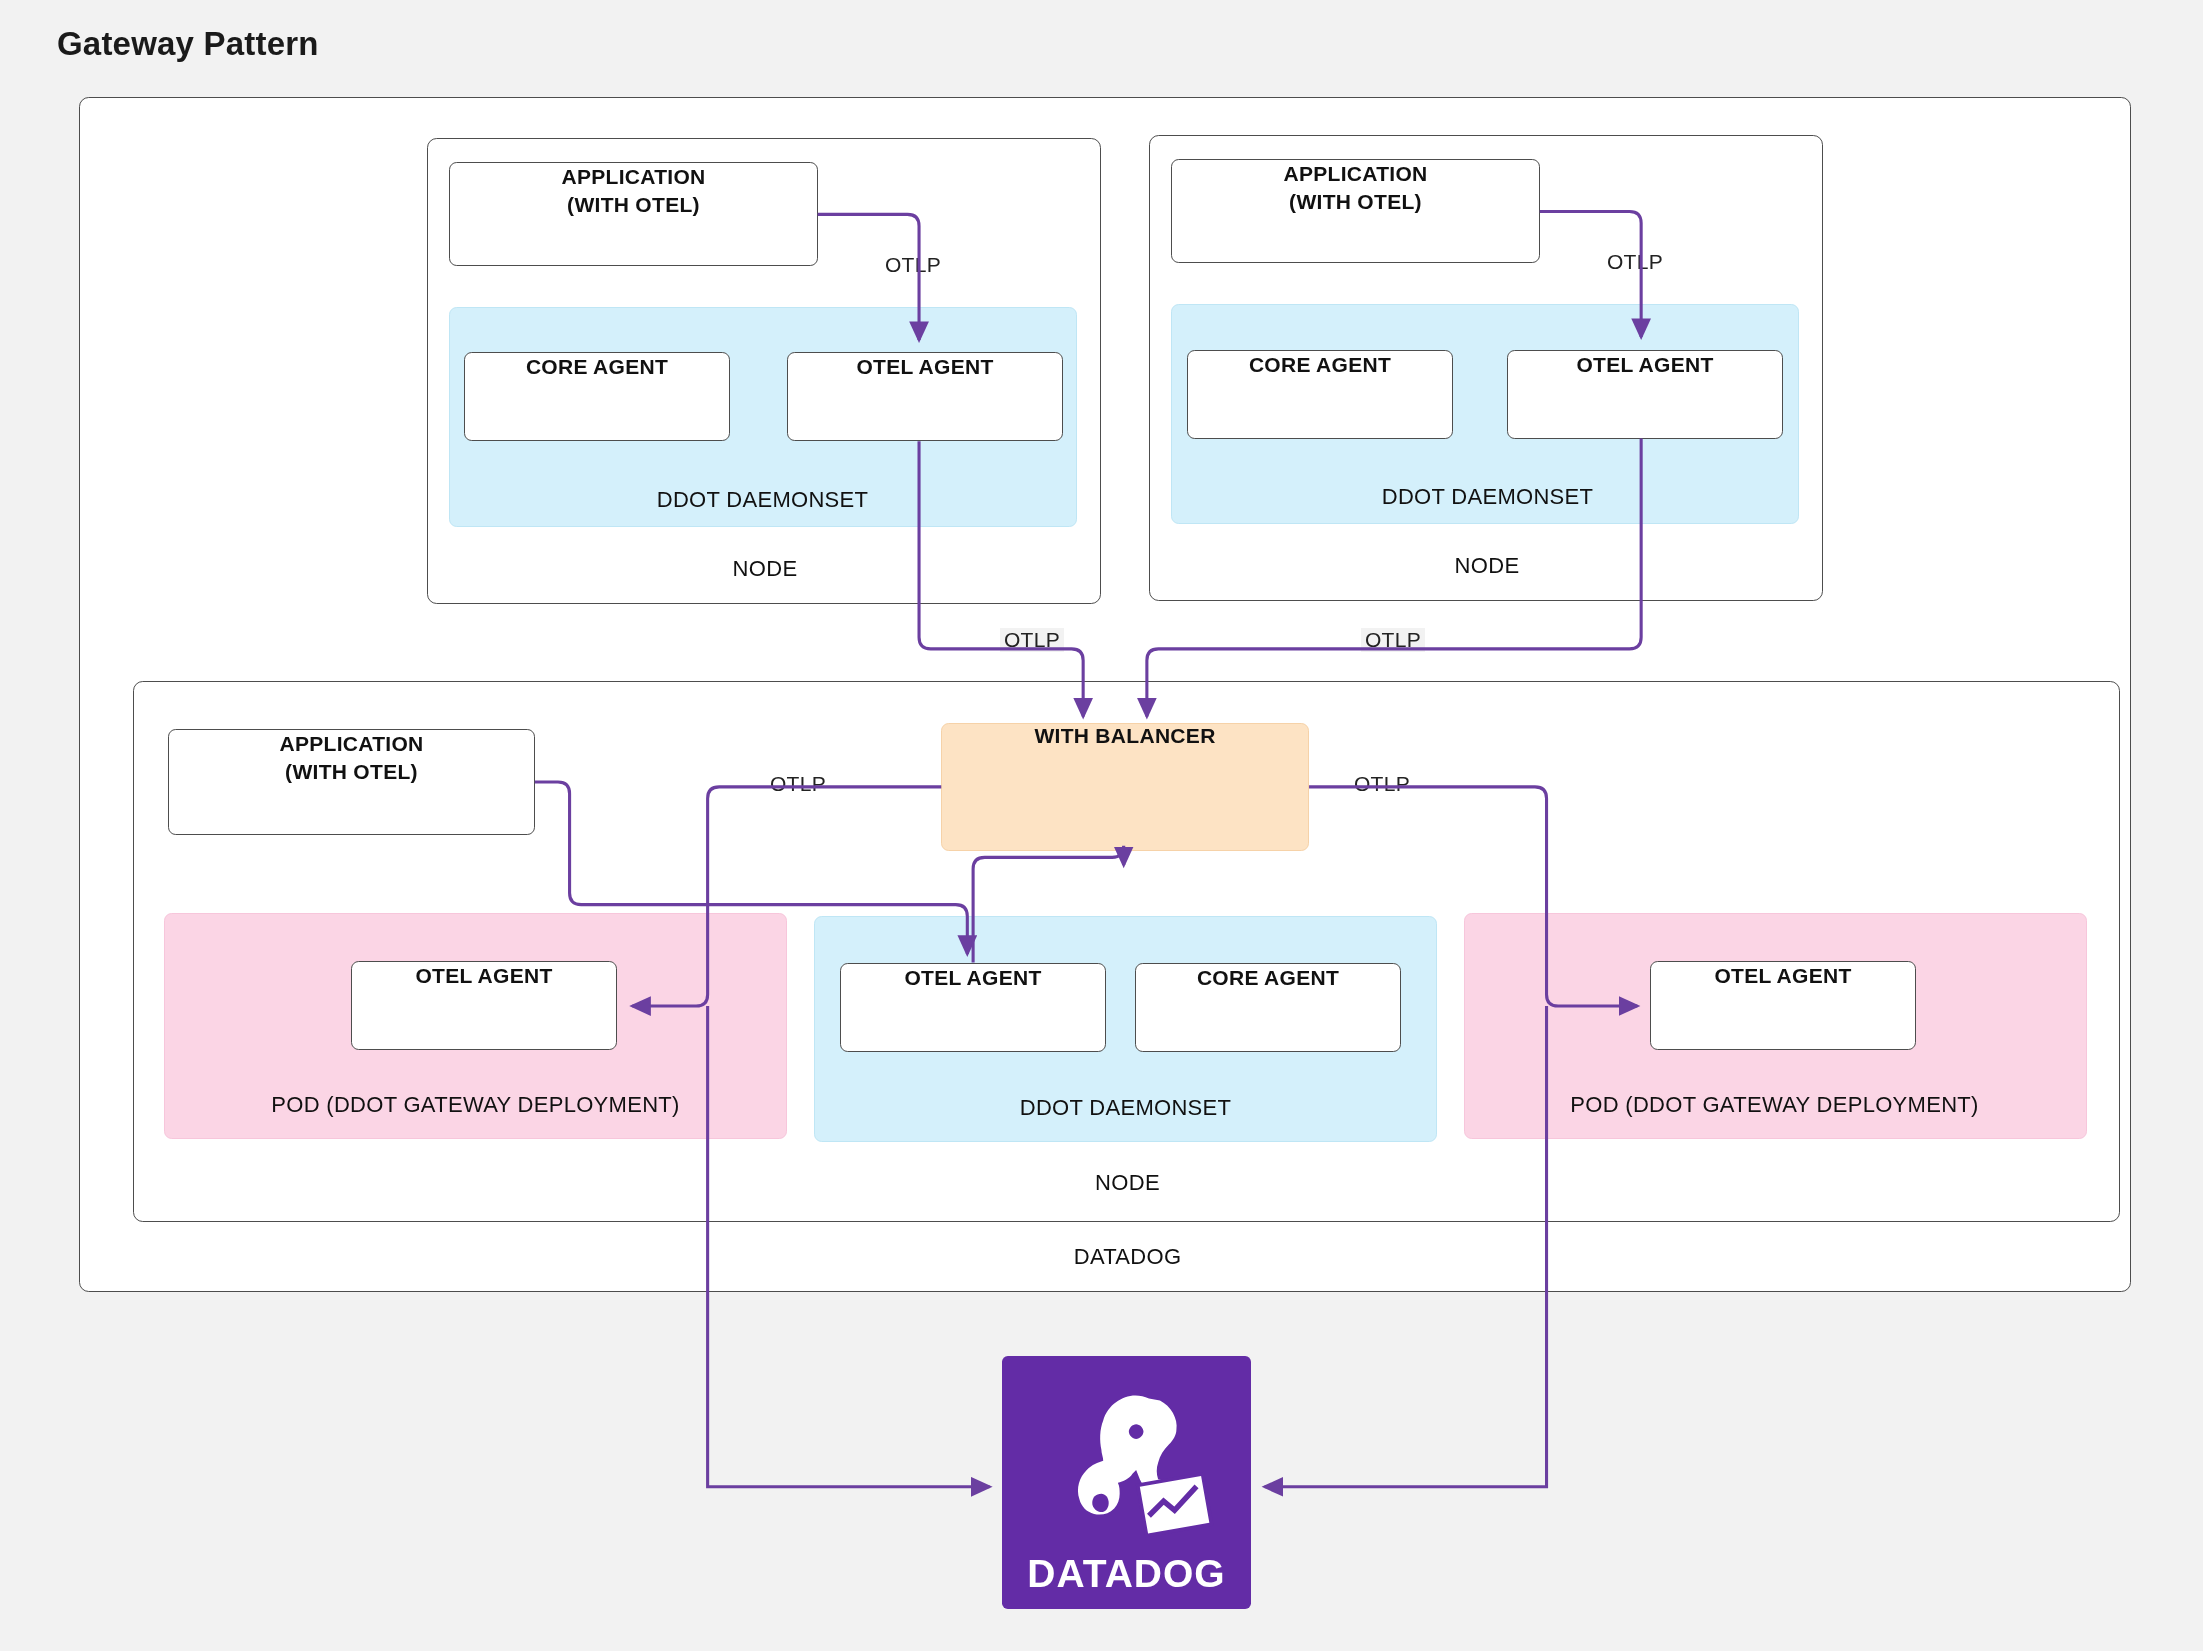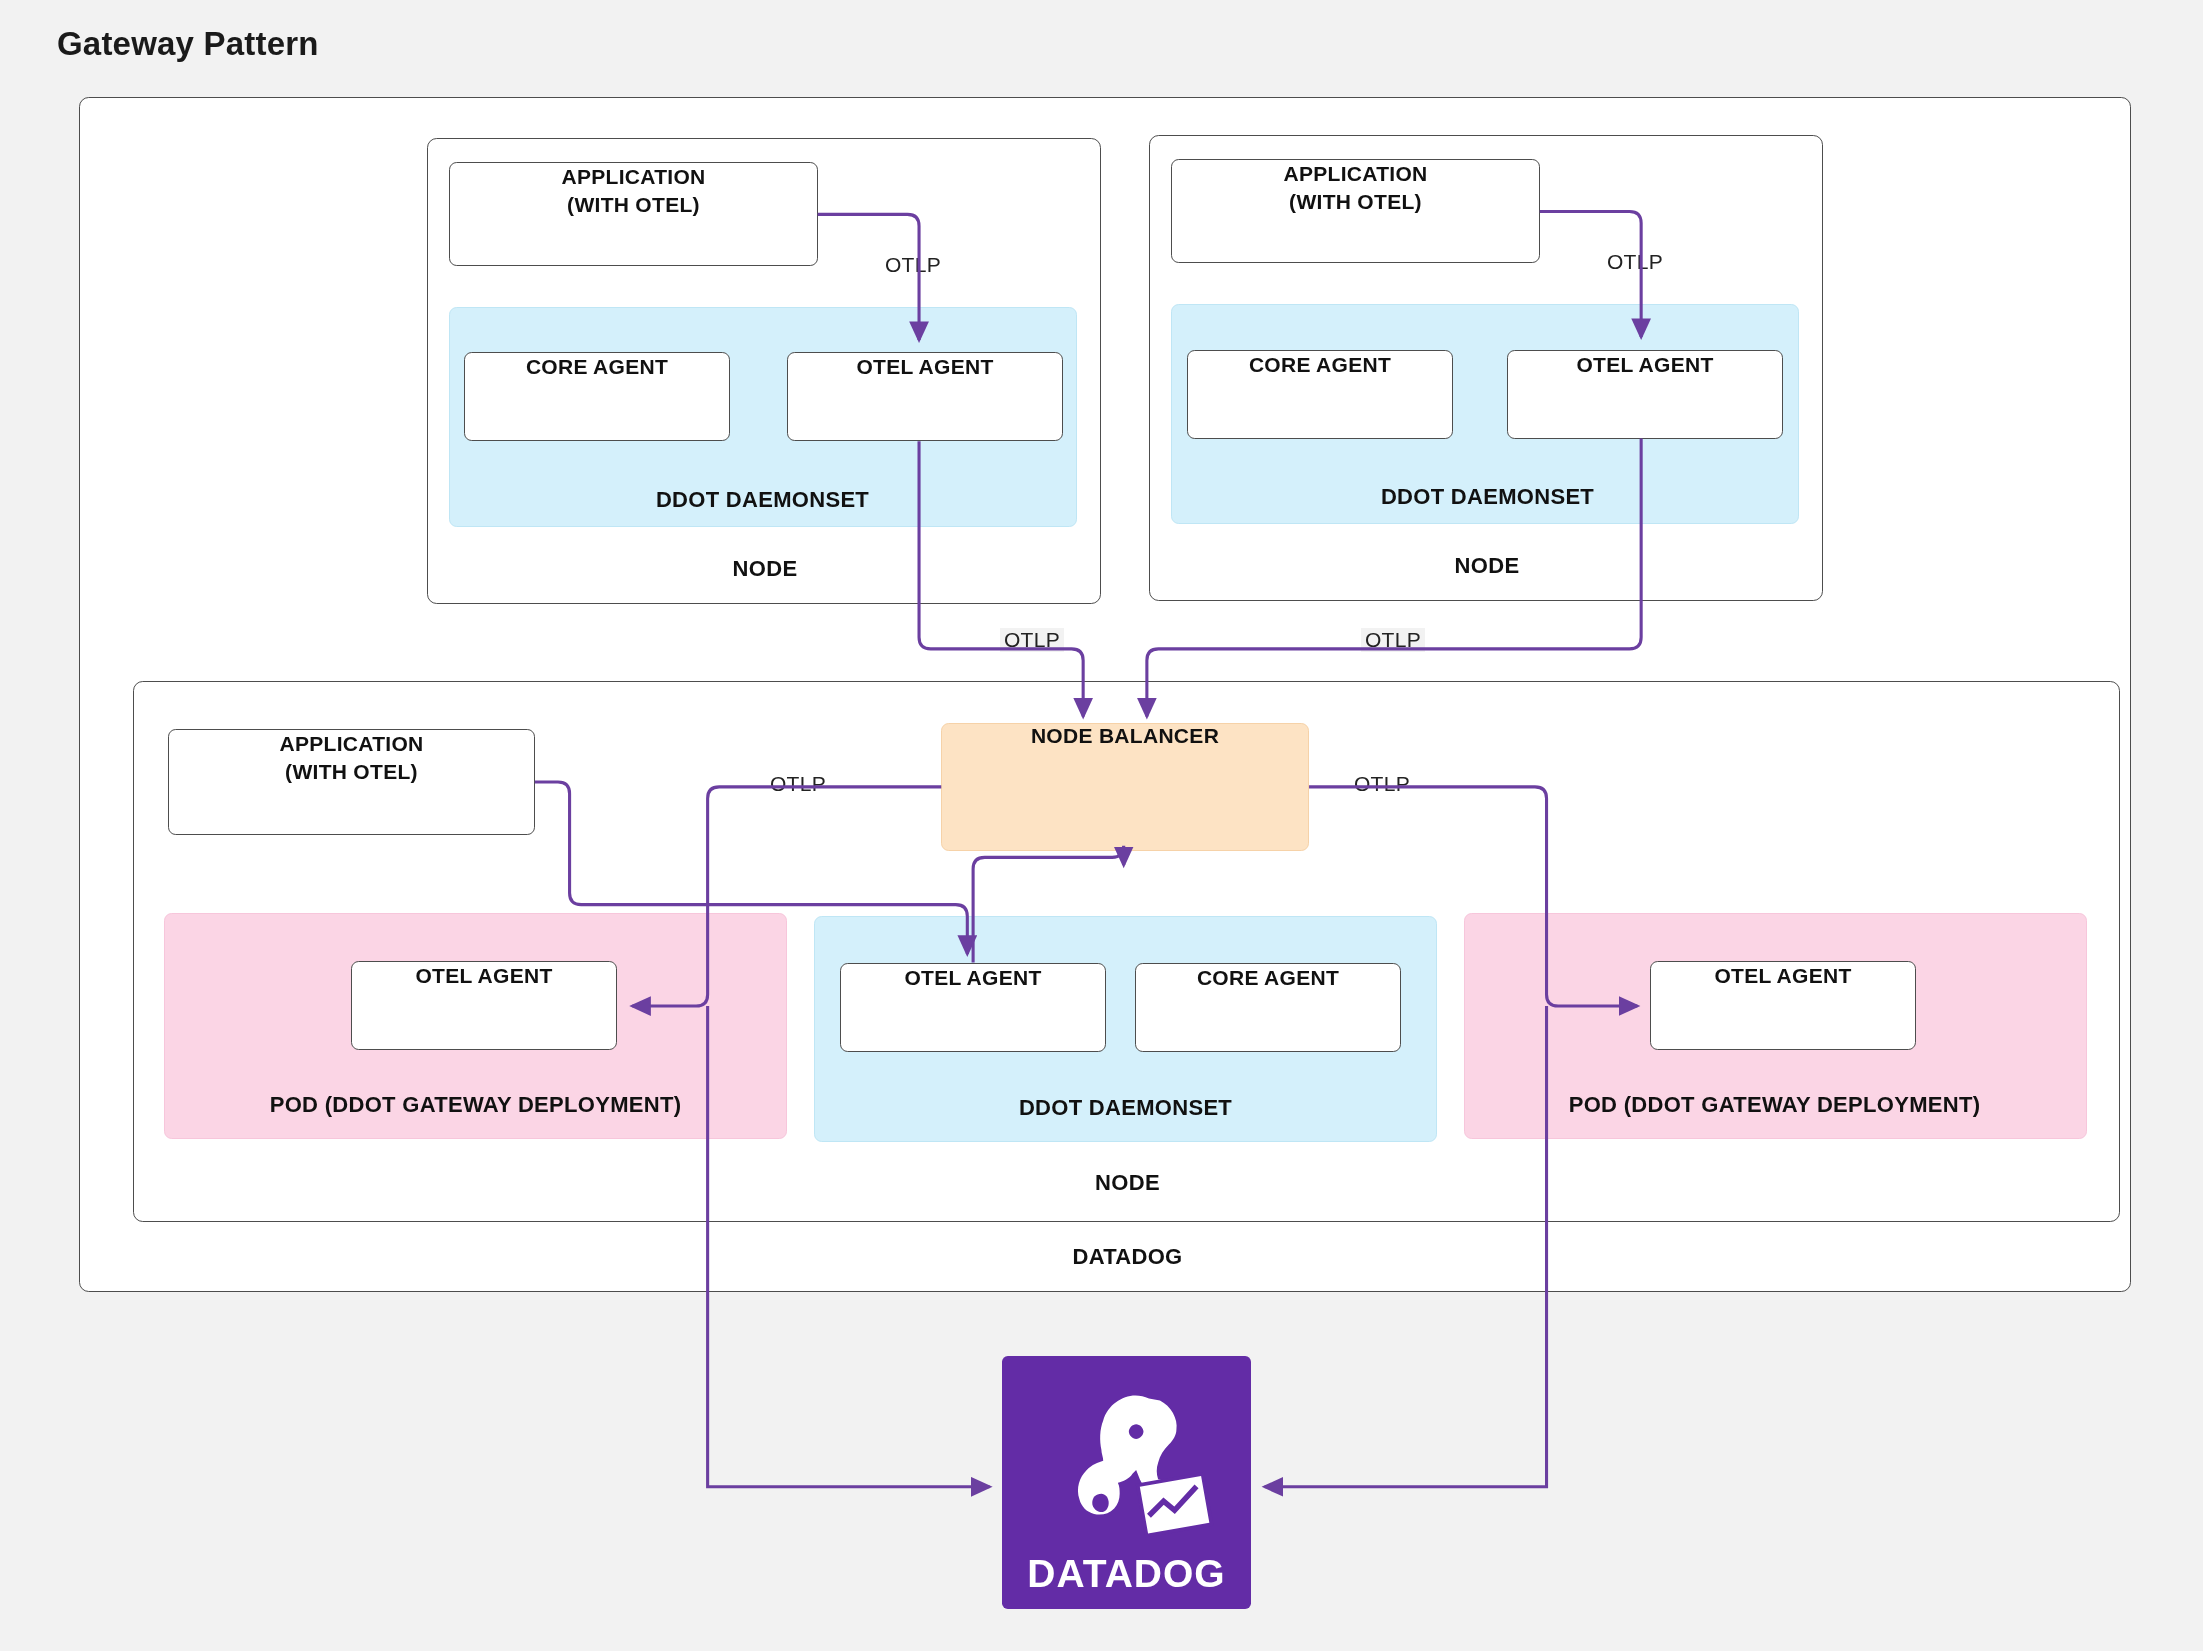--- a/index.html
+++ b/index.html
@@ -71,21 +71,21 @@
     background: #fde3c4;
     border: 1.9px solid #f6d2a8;
     border-radius: 7.7px;
     font-weight: bold;
     font-size: 21px;
     color: #111111;
     letter-spacing: 0.3px;
   }
   .container-label {
     position: absolute;
-    font-weight: bold;
+    font-weight: normal;
     font-size: 22px;
     color: #111111;
     text-align: center;
     letter-spacing: 0.3px;
   }
   .edge-label {
     position: absolute;
     font-size: 21px;
     color: #222222;
     background: #ffffff;
@@ -180,21 +180,21 @@
   <div class="box node-box" style="left:133px; top:681px; width:1987px; height:541px;"></div>
   <div class="container-label" style="left:1002px; top:1170px; width:251px;">NODE</div>
 
   <div class="box white-card" style="left:168px; top:729px; width:367px; height:106px;">
     <div>
       <div>APPLICATION</div>
       <div>(WITH OTEL)</div>
     </div>
   </div>
 
-  <div class="box lb-card" style="left:941px; top:723px; width:368px; height:128px;">NODE BALANCER</div>
+  <div class="box lb-card" style="left:941px; top:723px; width:368px; height:128px;">WITH BALANCER</div>
 
   <div class="box pod-box" style="left:164px; top:913px; width:623px; height:226px;"></div>
   <div class="container-label" style="left:174px; top:1092px; width:603px; text-align:center;">POD (DDOT GATEWAY DEPLOYMENT)</div>
   <div class="box white-card" style="left:351px; top:961px; width:266px; height:89px;">OTEL AGENT</div>
 
   <div class="box daemonset-box" style="left:814px; top:916px; width:623px; height:226px;"></div>
   <div class="container-label" style="left:824px; top:1095px; width:603px; text-align:center;">DDOT DAEMONSET</div>
   <div class="box white-card" style="left:840px; top:963px; width:266px; height:89px;">OTEL AGENT</div>
   <div class="box white-card" style="left:1135px; top:963px; width:266px; height:89px;">CORE AGENT</div>
 

